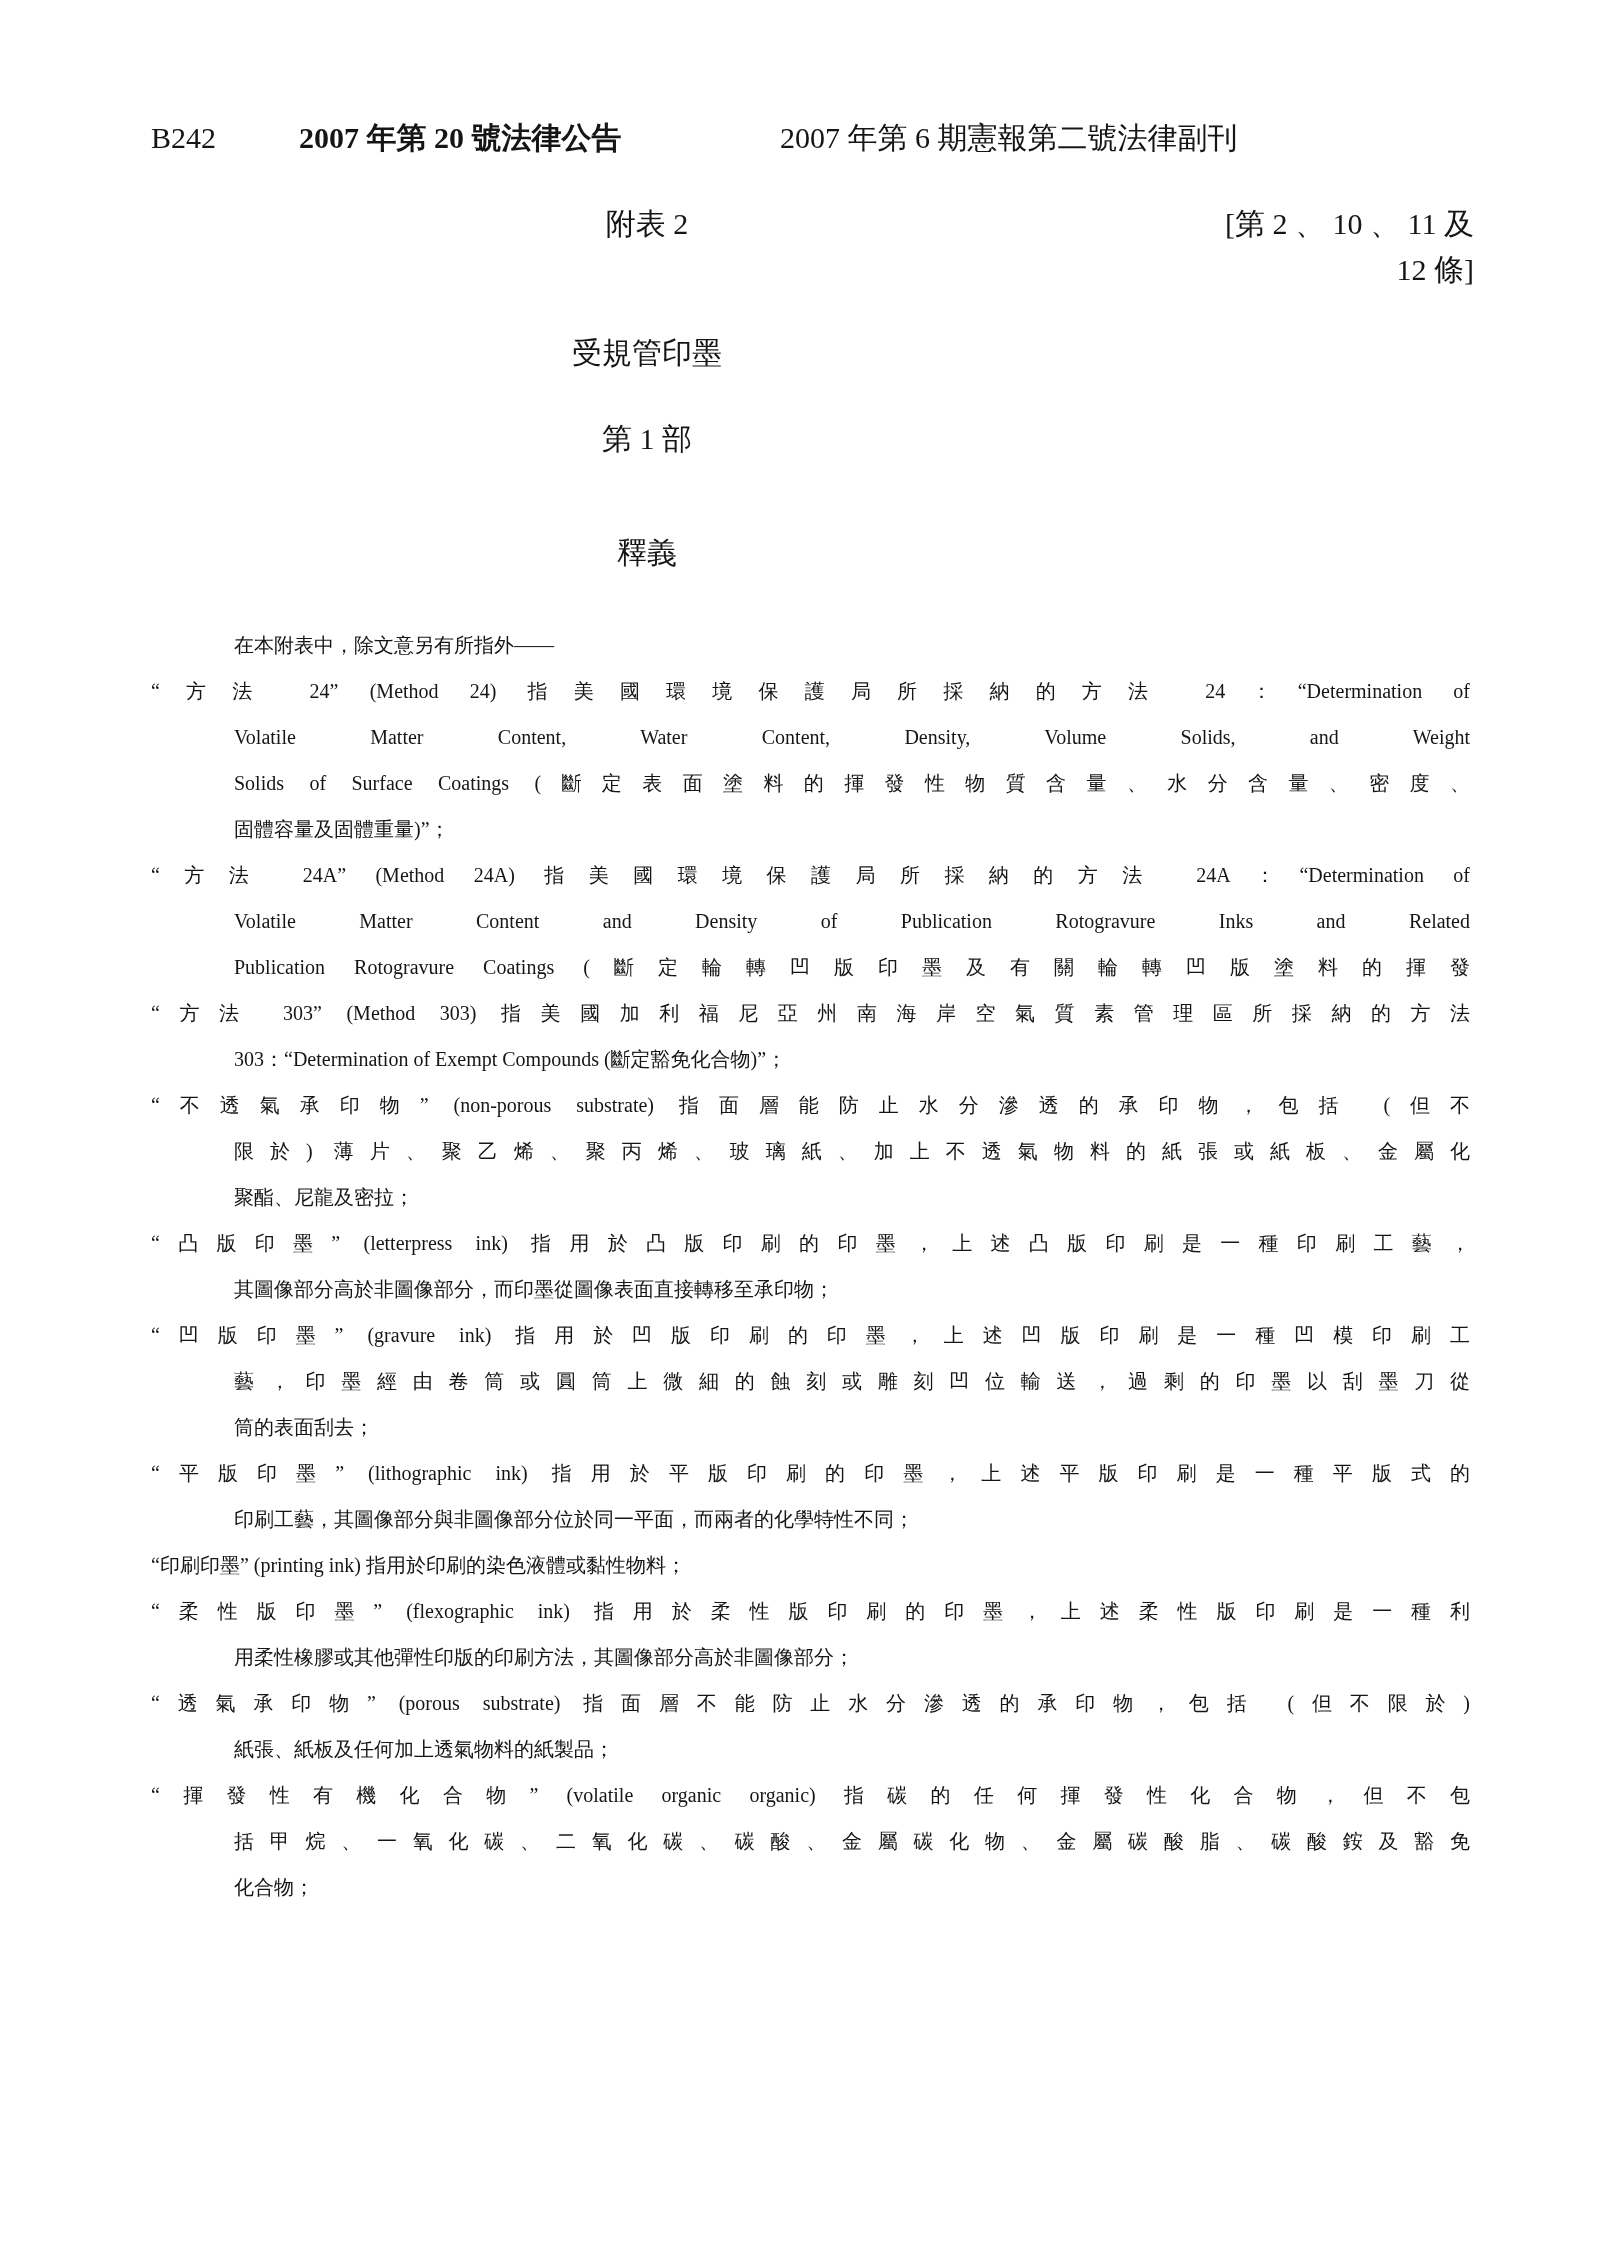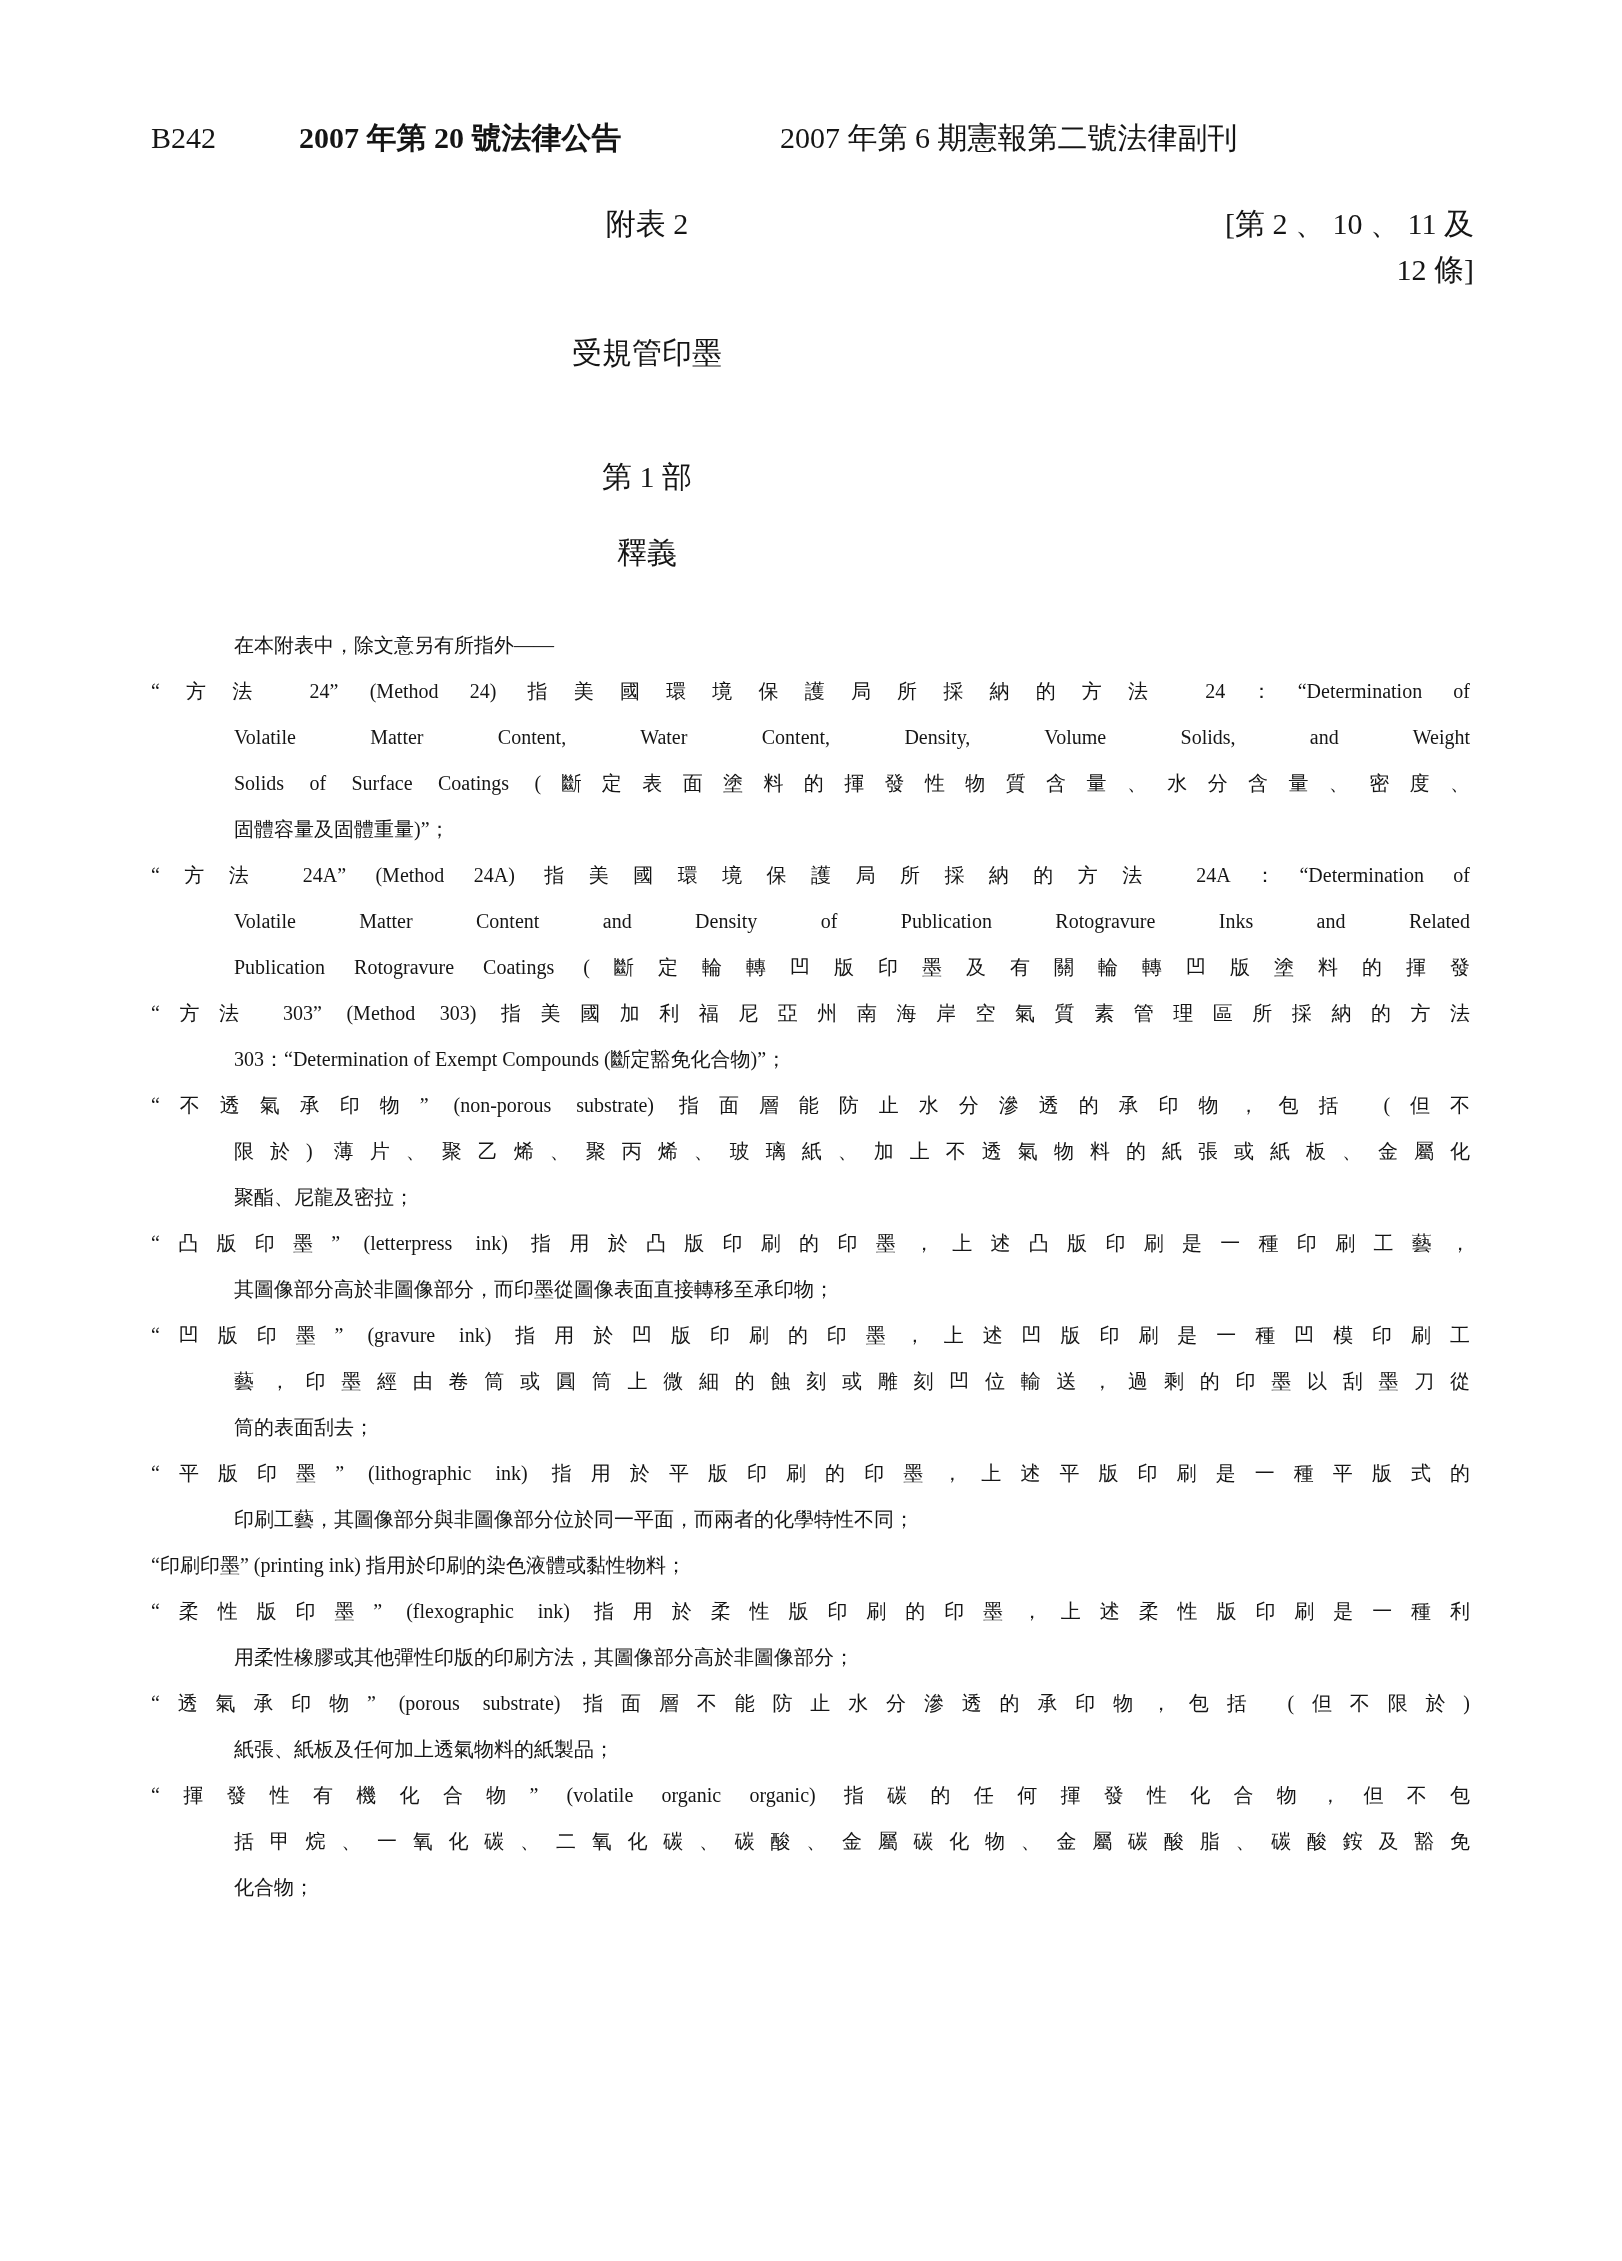--- a/index.html
+++ b/index.html
@@ -40,21 +40,21 @@
 </div>
 
 <div class="abs txt center" style="top:201px;">附表 2</div>
 <div class="abs txt right" style="top:201px; right:148px;">
   <div>[第 2 、 10 、 11 及</div>
   <div>12 條]</div>
 </div>
 
 <div class="abs txt center" style="top:330px;">受規管印墨</div>
 
-<div class="abs txt center" style="top:454px;">第 1 部</div>
+<div class="abs txt center" style="top:416px;">第 1 部</div>
 
 <div class="abs txt center" style="top:530px;">釋義</div>
 
 <div id="body-block">
   <div class="line indent">在本附表中，除文意另有所指外——</div>
   <div>
       <div class="line just">“方法 24” (Method 24) 指美國環境保護局所採納的方法 24：“Determination of</div>
       <div class="line indent just">Volatile Matter Content, Water Content, Density, Volume Solids, and Weight</div>
       <div class="line indent just">Solids of Surface Coatings (斷定表面塗料的揮發性物質含量、水分含量、密度、</div>
       <div class="line indent">固體容量及固體重量)”；</div>

